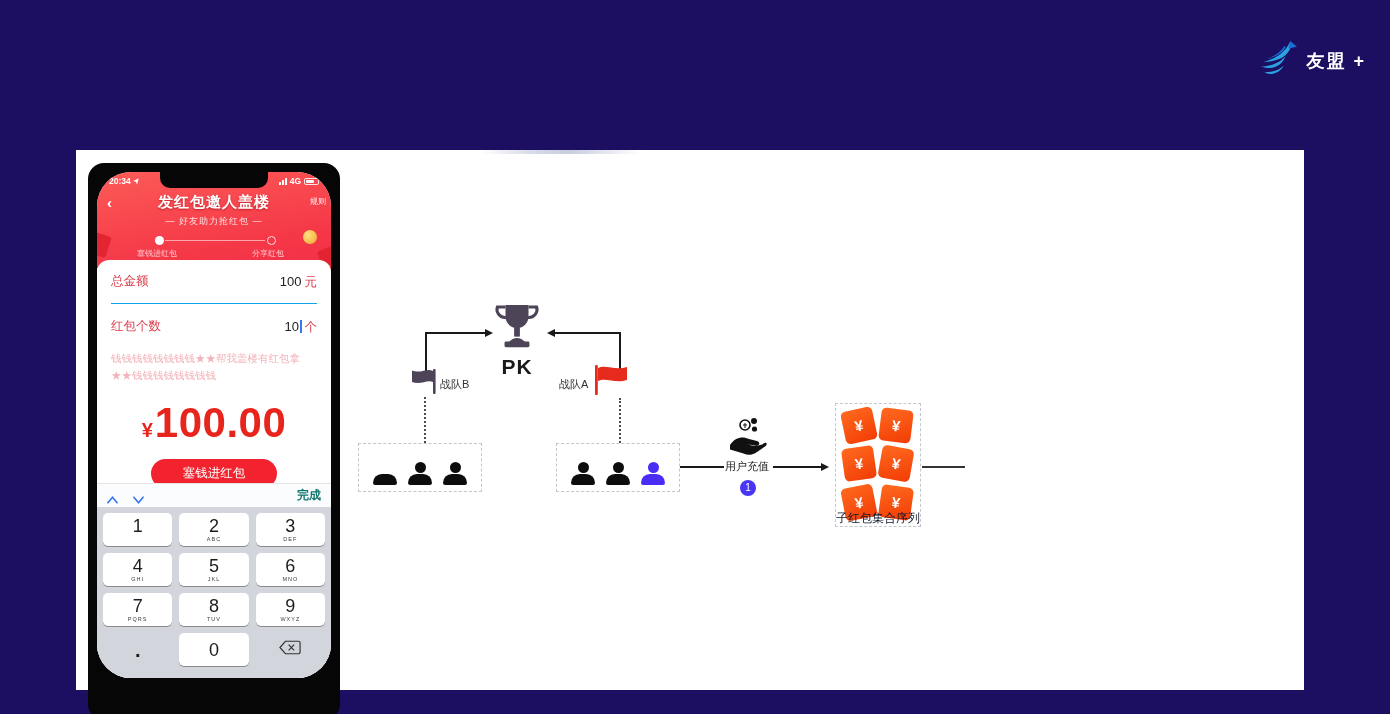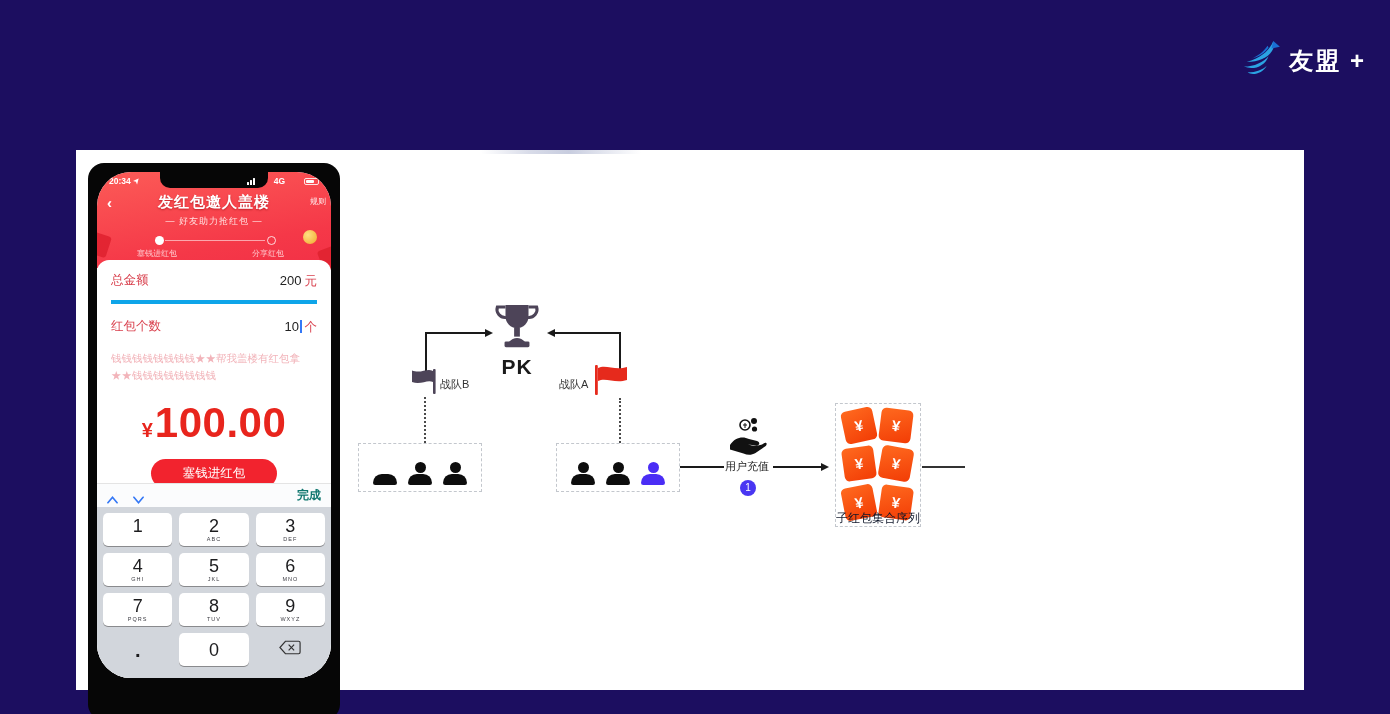--- a/index.html
+++ b/index.html
@@ -7,41 +7,41 @@
   body {
     font-family:"Liberation Sans", sans-serif;
     background:#1c0e60;
     position:relative;
     overflow:hidden;
   }
   .stage { position:absolute; inset:0; }
 
   
   .brand { position:absolute; top:40px; right:24px; display:flex; align-items:center; gap:8px; }
-  .brand-text { color:#fff; font-size:24px; font-weight:bold; letter-spacing:2px;text-align:center; }
+  .brand-text { color:#fff; font-size:18px; font-weight:bold; letter-spacing:2px;text-align:center; }
   .slide-title {
     position:absolute; top:86px; left:642px; transform:translateX(-50%);
     color:#fff; font-size:31px; font-weight:bold; letter-spacing:1px; white-space:nowrap;
   }
   .panel { position:absolute; left:76px; top:150px; width:1228px; height:540px; background:#fff; }
 
   
   .phone { position:absolute; left:12px; top:13px; width:252px; height:557px;
            background:#060606; border-radius:16px; padding:9px; }
   .screen { position:relative; width:234px; height:506px; background:#fff;
             border-radius:34px; overflow:hidden; }
   .notch { position:absolute; top:0; left:50%; transform:translateX(-50%);
            width:108px; height:16px; background:#060606; border-radius:0 0 10px 10px; z-index:6; }
   .app-header { position:relative; height:96px;
     background:linear-gradient(170deg,#fc5b57 0%,#f53848 70%,#f23046 100%); color:#fff; }
   .statusbar { position:absolute; top:4px; left:12px; right:12px; display:flex;
                justify-content:space-between; font-size:8.5px; font-weight:bold; z-index:7; }
   .status-left { display:flex; gap:3px; align-items:center; }
   .loc-arrow { display:inline-block; transform:rotate(-50deg); font-size:7px; }
-  .status-right { display:flex; gap:19px; align-items:center; }
+  .status-right { display:flex; gap:3px; align-items:center; }
   .sigbars { display:flex; align-items:flex-end; gap:1px; }
   .sigbars i { display:block; width:2px; background:#fff; border-radius:.5px; }
   .battery { width:15px; height:7px; border:1px solid rgba(255,255,255,.85); border-radius:2px; position:relative; }
   .battery i { position:absolute; left:1px; top:1px; bottom:1px; width:60%; background:#fff; border-radius:1px; }
   .hdr-row { position:absolute; top:21px; left:0; right:0; text-align:center; }
   .back-chevron { position:absolute; left:10px; top:1px; font-size:15px; font-weight:bold; color:#fff; }
   .app-title { font-size:15px; font-weight:bold; letter-spacing:1px;
                text-shadow:0 1px 2px rgba(140,0,10,.55); }
   .rules-tag { position:absolute; right:5px; top:3px; font-size:8px; opacity:.9; }
   .app-subtitle { position:absolute; top:43px; left:0; right:0; text-align:center;
@@ -53,21 +53,21 @@
   .dot-idle { left:170px; border:1px solid rgba(255,255,255,.8); }
   .step-label { position:absolute; top:15px; font-size:8px; color:#ffc6cc; white-space:nowrap; }
   .lbl-a { left:40px; } .lbl-b { left:155px; }
   .coin-deco { position:absolute; right:14px; top:58px; width:14px; height:14px; border-radius:50%;
                background:radial-gradient(circle at 35% 35%, #ffe082, #f0a72d); }
   .env-deco { position:absolute; width:18px; height:22px; background:#e02230; border-radius:3px; opacity:.9; }
 
   .card { position:absolute; top:88px; left:0; right:0; bottom:0; background:#fff;
           border-radius:12px 12px 0 0; padding:0 14px; z-index:2; }
   .form-row { height:44px; display:flex; justify-content:space-between; align-items:center;
-              border-bottom:4px solid #0ea5e9; }
+              border-bottom:1px solid #0ea5e9; }
   .form-row:nth-of-type(2){ border-bottom:none; }
   .f-label { font-size:12.5px; color:#d9414e; }
   .f-value { font-size:13px; color:#222; }
   .f-unit { font-size:12.5px; color:#d9414e; margin-left:3px; }
   .cursor { display:inline-block; width:1.5px; height:13px; background:#3478f6;
             vertical-align:middle; margin-left:1px; animation:none; }
   .blessing { margin-top:2px; font-size:10.5px; line-height:1.65; color:#f2b4ba; }
   .big-amount { margin-top:14px; text-align:center; color:#e8251d; font-weight:bold; white-space:nowrap; }
   .big-amount .cur { font-size:20px; margin-right:2px; }
   .big-amount .val { font-size:42px; letter-spacing:.5px; }
@@ -183,21 +183,21 @@
 
           <span class="coin-deco"></span>
           <span class="env-deco" style="left:-6px; top:62px; transform:rotate(18deg);"></span>
           <span class="env-deco" style="right:-7px; top:76px; transform:rotate(-20deg);"></span>
         </div>
 
         <div class="card">
           <div class="form-row">
             <span class="f-label">总金额</span>
             <span>
-              <span class="f-value">200</span><span class="f-unit">元</span>
+              <span class="f-value">100</span><span class="f-unit">元</span>
             </span>
           </div>
           <div class="form-row">
             <span class="f-label">红包个数</span>
             <span>
               <span class="f-value">10</span><span class="cursor"></span><span class="f-unit">个</span>
             </span>
           </div>
 
           <div class="blessing">

